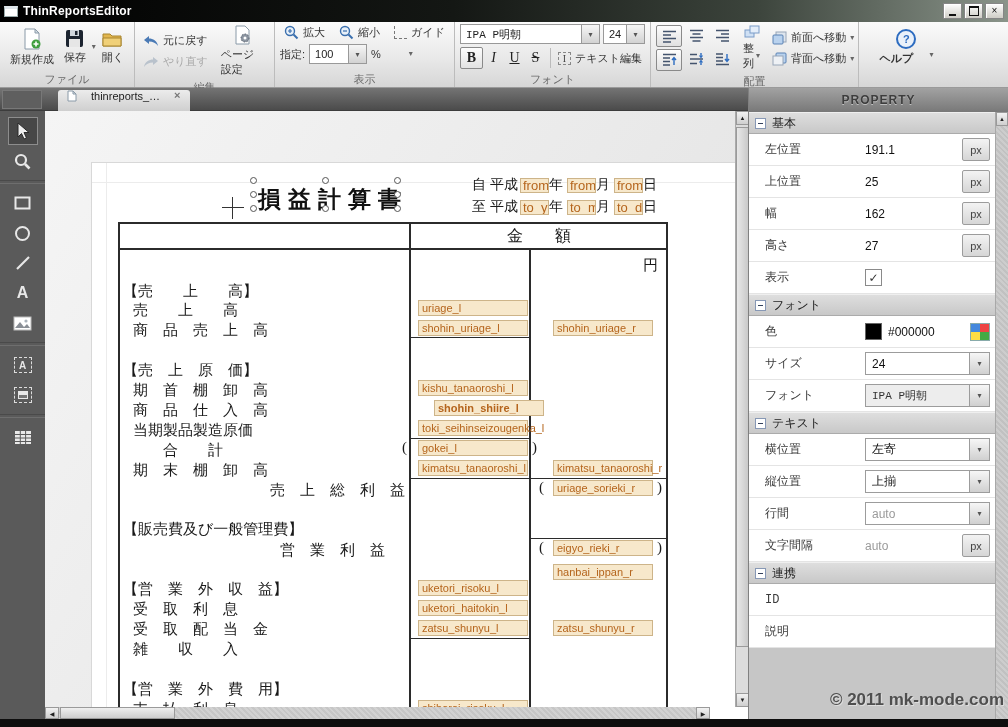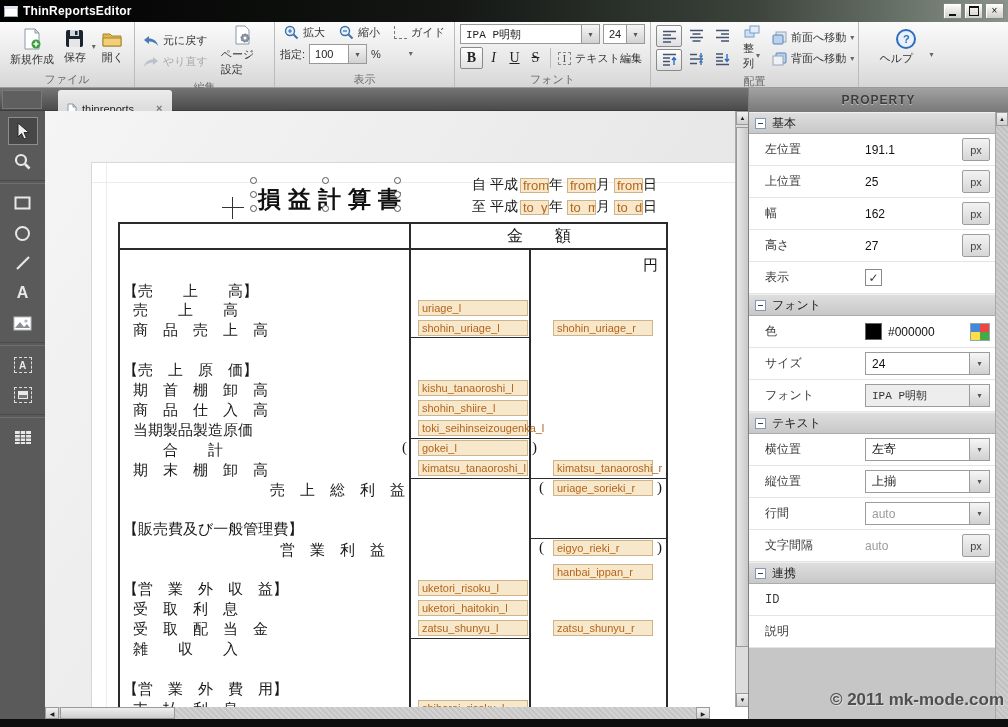--- a/index.html
+++ b/index.html
@@ -42,21 +42,21 @@
   .dashicon{width:13px;height:13px;border:1px dashed #888;box-sizing:border-box;display:flex;align-items:center;justify-content:center;
     font-family:"Liberation Serif",serif;font-size:10px;color:#444;}
   .guideicon{width:12px;height:12px;border-left:1px dashed #777;border-bottom:1px dashed #777;}
   .helpcirc{width:16px;height:16px;border-radius:50%;border:2px solid #2d6cc0;background:#eaf1fa;color:#2d6cc0;
     display:flex;align-items:center;justify-content:center;font-size:11px;font-weight:bold;}
   
   .tabstrip{position:absolute;left:0;top:88px;width:748px;height:23px;
     background:linear-gradient(#747474,#4b4b4b);border-bottom:1px solid #3c3c3c;box-sizing:border-box;}
   .corner{position:absolute;left:2px;top:90px;width:40px;height:19px;background:#5f5f5f;border:1px solid #787878;box-sizing:border-box;}
   .tab{position:absolute;left:58px;top:2px;height:21px;background:linear-gradient(#ececec,#cfcfcf);
-    border-radius:3px 3px 0 0;display:flex;align-items:center;gap:5px;padding:8px 9px;font-size:11px;color:#222;}
+    border-radius:3px 3px 0 0;display:flex;gap:14px;padding:0 9px;font-size:11px;color:#222;}
   .tabclose{color:#777;font-weight:bold;font-size:11px;line-height:1;}
   
   .lefttools{position:absolute;left:0;top:111px;width:45px;height:608px;background:#5a5a5a;
     display:flex;flex-direction:column;align-items:center;padding-top:5px;box-sizing:border-box;}
   .tool{width:30px;height:28px;display:flex;align-items:center;justify-content:center;margin:1px 0;}
   .tool.active{background:#474747;border:1px solid #8d8d8d;box-sizing:border-box;}
   .tdiv{width:45px;height:2px;border-top:1px solid #4a4a4a;border-bottom:1px solid #6e6e6e;margin:4px 0;}
   .tool svg{display:block;}
   .toolA{color:#e8e8e8;font-size:16px;font-weight:bold;}
   .dashbox{width:18px;height:16px;border:1px dashed #ddd;box-sizing:border-box;display:flex;align-items:center;justify-content:center;color:#e8e8e8;font-size:10px;font-weight:bold;}
@@ -343,21 +343,21 @@
     </div>
     <div class="glabel">配置</div>
   </div>
 
   <div class="rgroup" style="width:95px;border-right:none;">
     <div class="rcontent" style="justify-content:center;">
       <div class="bigbtn">
         <div class="helpcirc">
             <span>?</span>
           </div>
-        <span style="display:flex;align-items:flex-start;gap:16px;">
+        <span style="display:flex;align-items:flex-start;gap:16px;font-weight:bold;">
             <span>ヘルプ</span>
             <span class="chev">▾</span>
           </span>
       </div>
     </div>
     <div class="glabel"></div>
   </div>
   <div style="flex:1;"></div>
 </div>
 
@@ -498,21 +498,21 @@
     <div class="rlabel" style="left:31px;top:417px;">【営　業　外　収　益】</div>
     <div class="rlabel" style="left:41px;top:437px;">受　取　利　息</div>
     <div class="rlabel" style="left:41px;top:457px;">受　取　配　当　金</div>
     <div class="rlabel" style="left:41px;top:477px;">雑　　収　　入</div>
     <div class="rlabel" style="left:31px;top:517px;">【営　業　外　費　用】</div>
     <div class="rlabel" style="left:41px;top:537px;">支　払　利　息</div>
 
     <div class="fld" style="left:326px;top:137px;">uriage_l</div>
     <div class="fld" style="left:326px;top:157px;">shohin_uriage_l</div>
     <div class="fld" style="left:326px;top:217px;">kishu_tanaoroshi_l</div>
-    <div class="fld" style="left:326px;top:237px;">shohin_shiire_l</div>
+    <div class="fld" style="left:342px;top:237px;font-weight:bold;">shohin_shiire_l</div>
     <div class="fld" style="left:326px;top:257px;">toki_seihinseizougenka_l</div>
     <span class="paren" style="left:310px;top:276px;">(</span>
     <div class="fld" style="left:326px;top:277px;">gokei_l</div>
     <span class="paren" style="left:440px;top:276px;">)</span>
     <div class="fld" style="left:326px;top:297px;">kimatsu_tanaoroshi_l</div>
     <div class="fld" style="left:326px;top:417px;">uketori_risoku_l</div>
     <div class="fld" style="left:326px;top:437px;">uketori_haitokin_l</div>
     <div class="fld" style="left:326px;top:457px;">zatsu_shunyu_l</div>
     <div class="fld" style="left:326px;top:537px;">shiharai_risoku_l</div>
 

